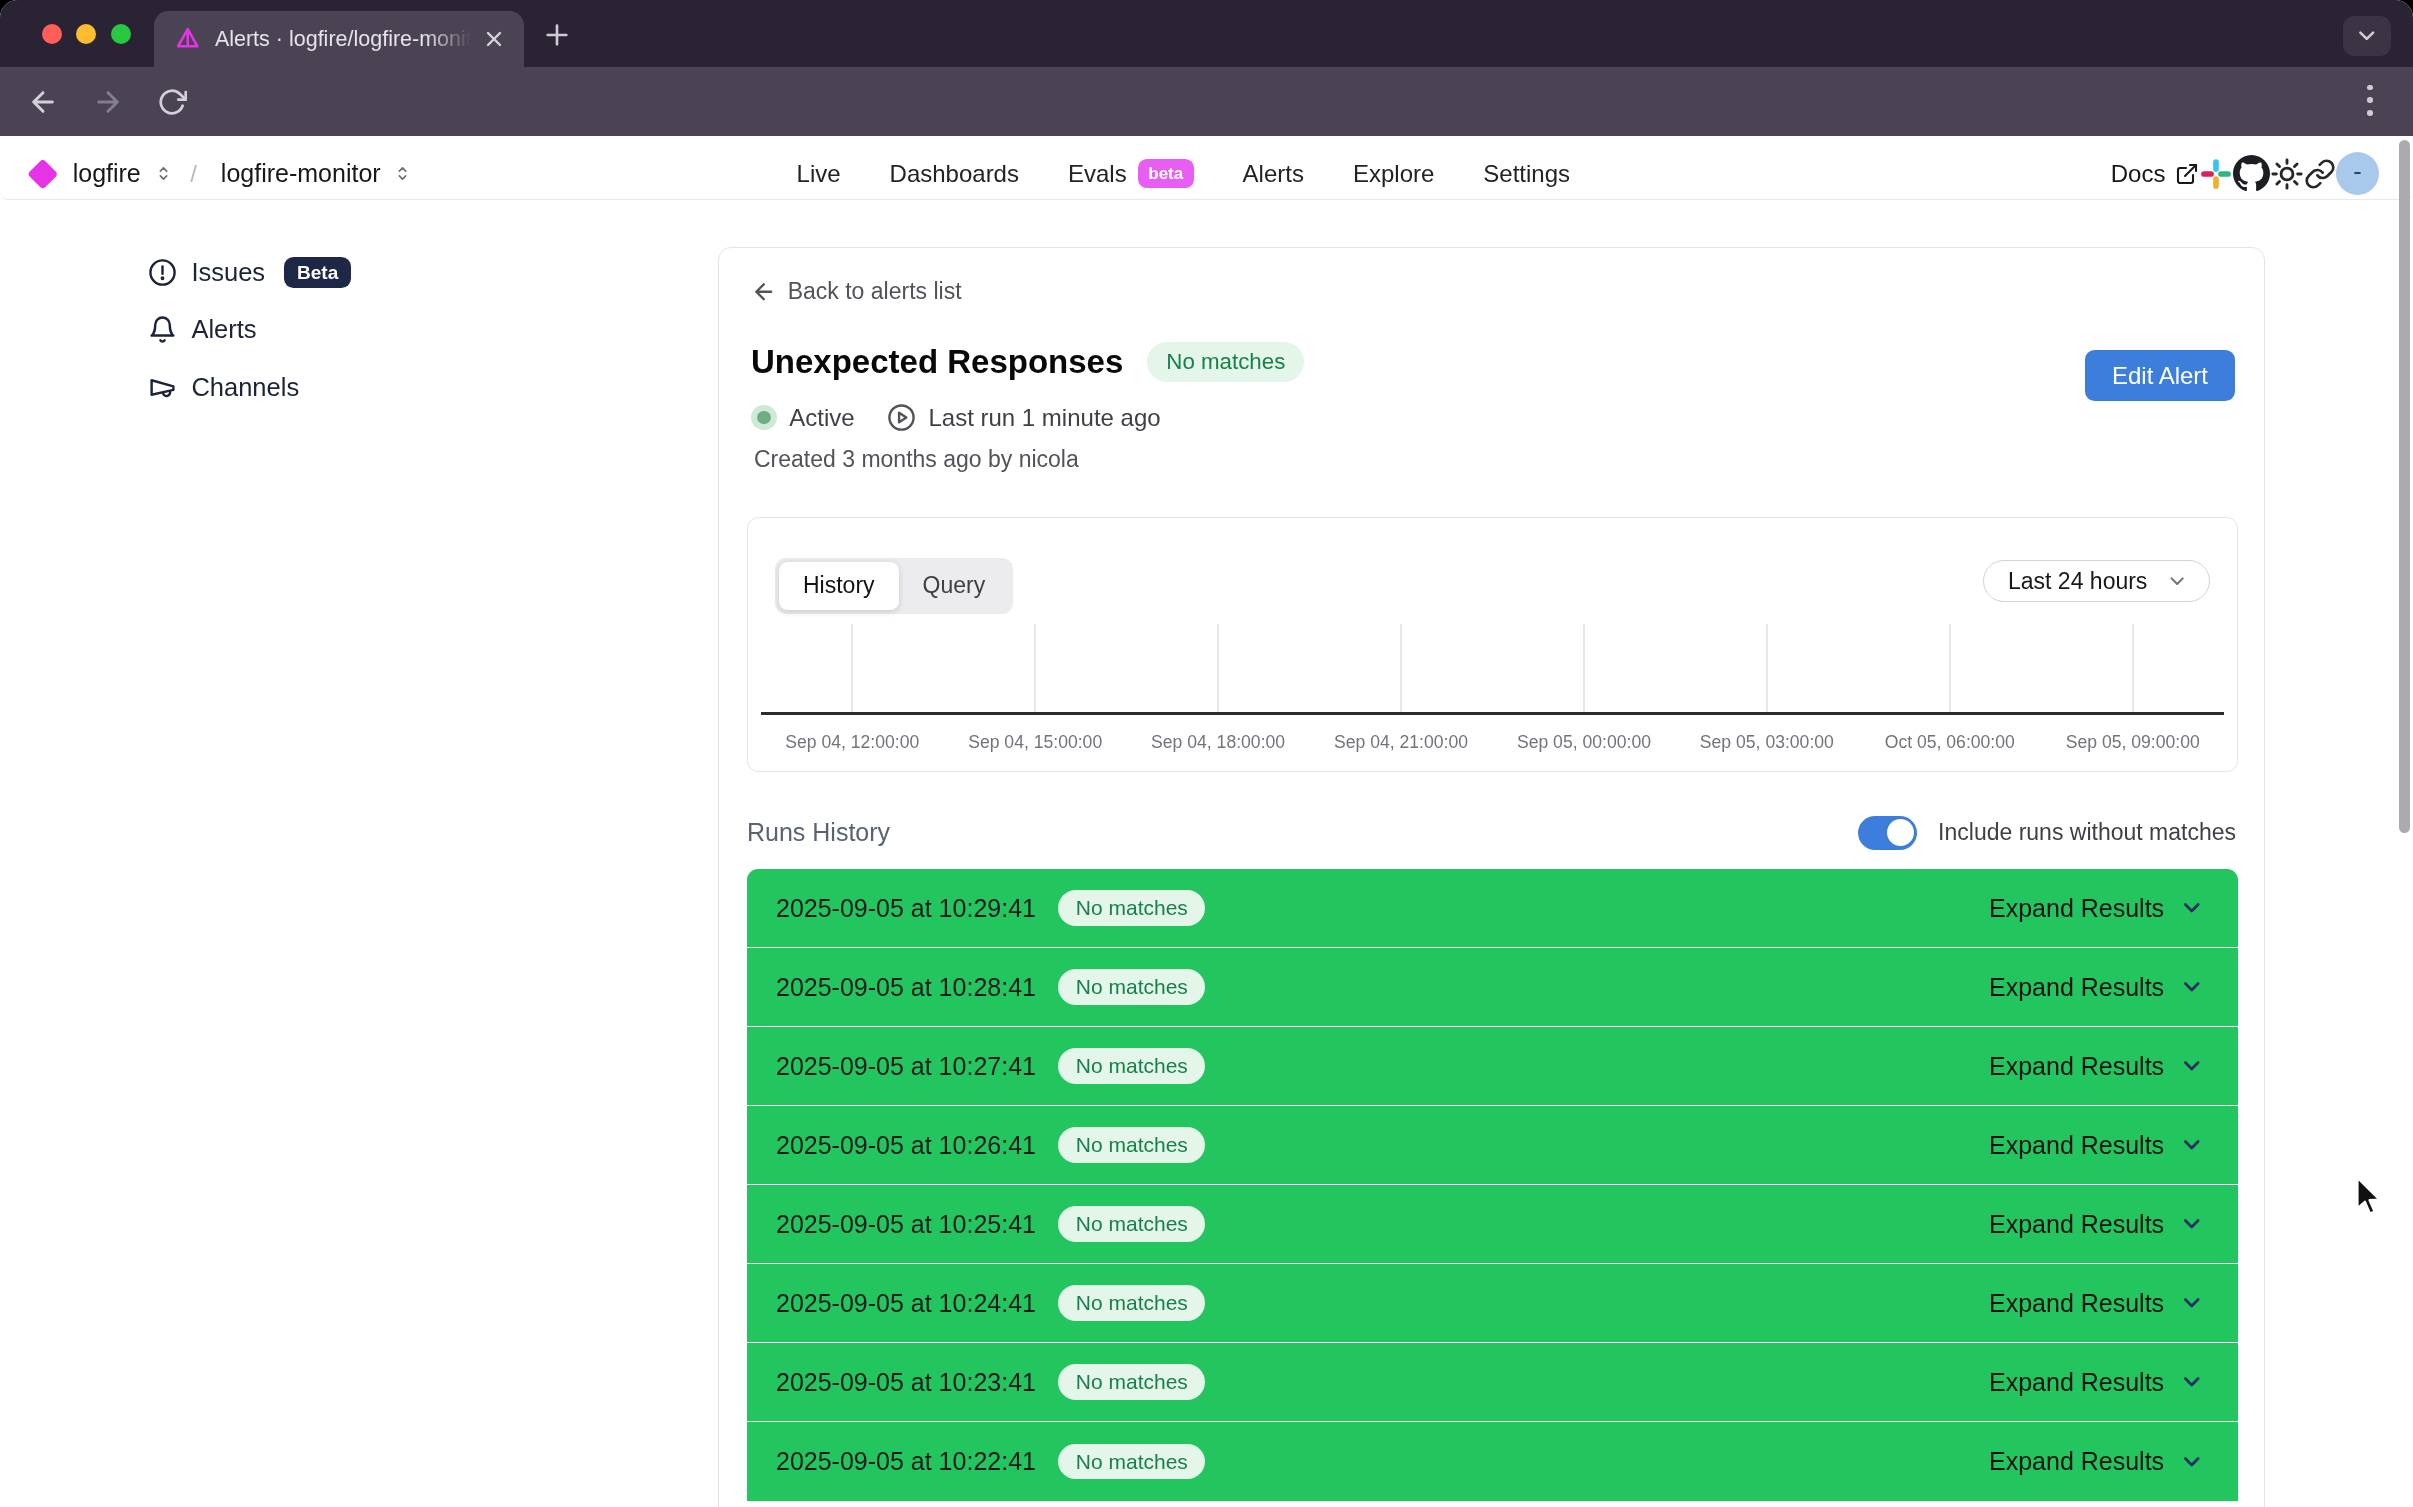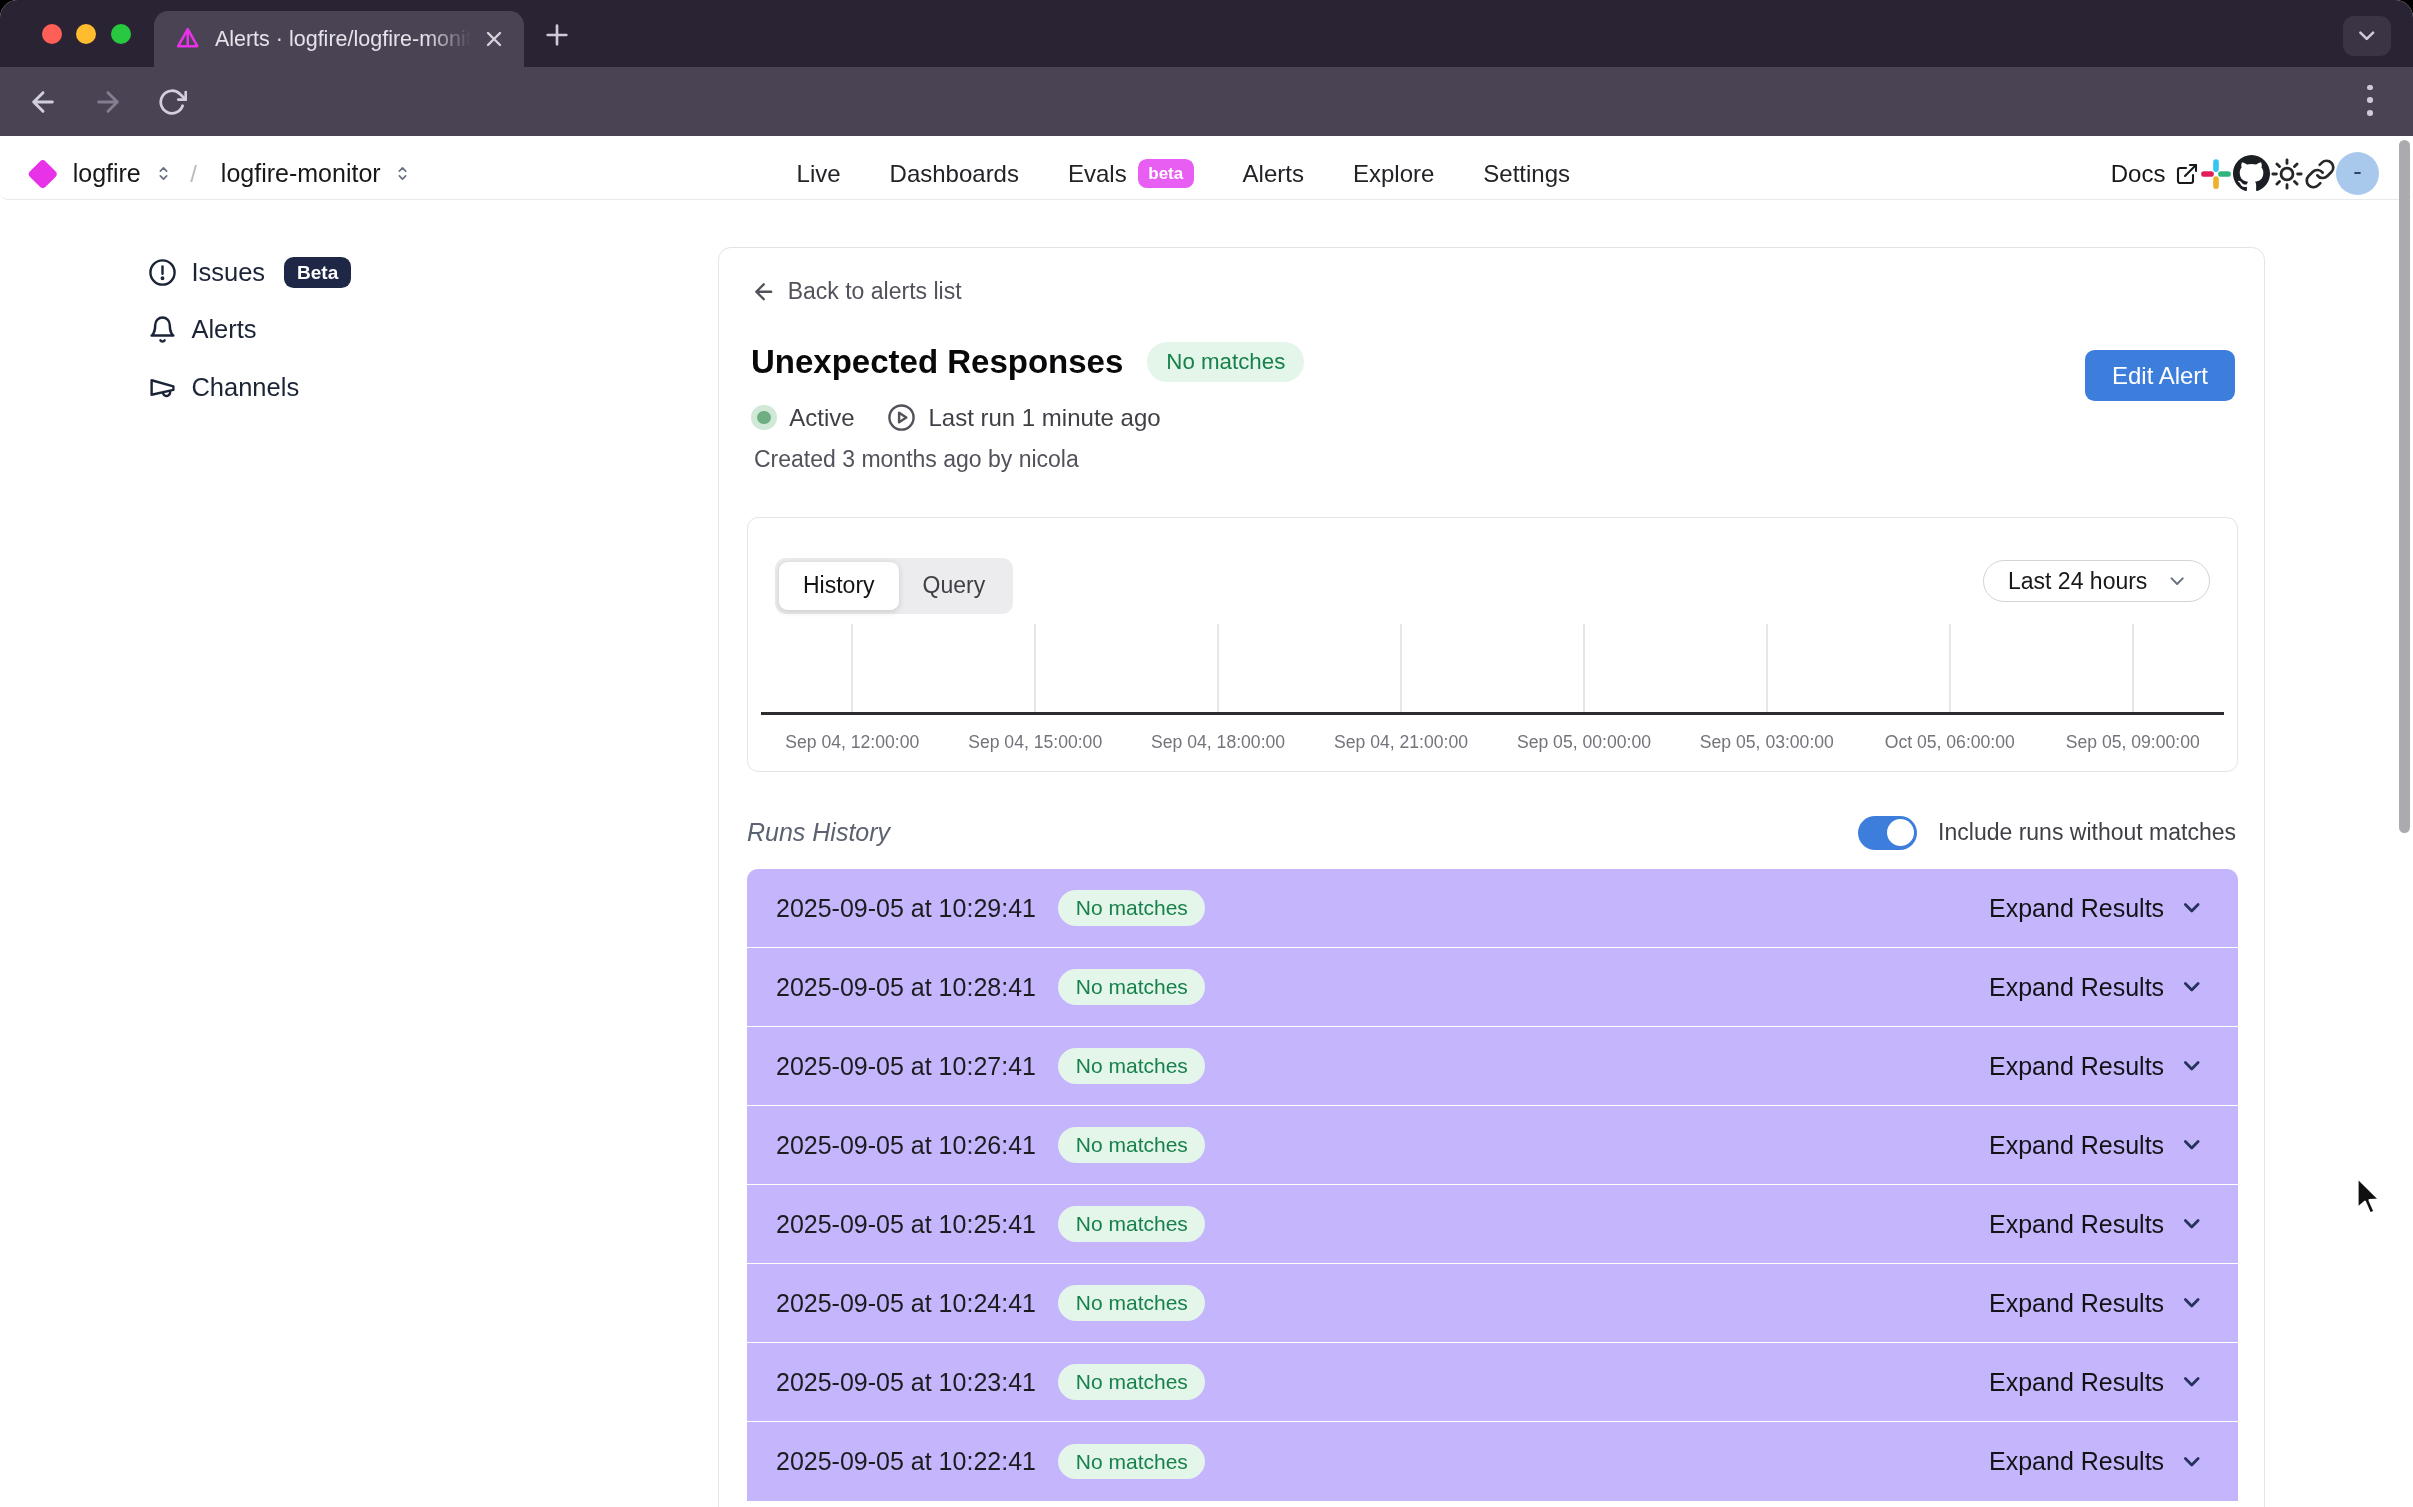--- a/index.html
+++ b/index.html
@@ -65,27 +65,27 @@
   .tab-btn.active { background: #fff; color: #131316; font-weight: 500; box-shadow: 0 1.6px 6.4px rgba(0,0,0,0.14); }
   .range-select { position: absolute; top: 42px; right: 27px; width: 227px; height: 42px; border: 1.6px solid #d4d4d8; border-radius: 21px; display: flex; align-items: center; justify-content: space-between; padding: 0 21px 0 24px; font-size: 23px; color: #18181b; cursor: pointer; background: #fff; }
   .plot { position: absolute; top: 106px; left: 12.8px; right: 12.8px; height: 91px; border-bottom: 3.2px solid #2b2b30; display: flex; }
   .gcol { flex: 1; display: flex; justify-content: center; }
   .gline { width: 1.6px; height: 100%; background: #e7e7e9; }
   .xlabels { position: absolute; top: 214px; left: 12.8px; right: 12.8px; display: flex; }
   .xlabels div { flex: 1; text-align: center; font-size: 17.6px; color: #73737b; }
 
   
   .runs-header { position: absolute; top: 559px; left: 28px; right: 28px; height: 51px; display: flex; align-items: center; justify-content: space-between; }
-  .runs-title { font-size: 25px; color: #5b6270; font-style: italic; }
+  .runs-title { font-size: 25px; color: #5b6270; }
   .toggle-wrap { display: flex; align-items: center; gap: 21px; }
   .toggle { width: 59px; height: 34px; border-radius: 17px; background: #3d7edc; position: relative; cursor: pointer; }
   .toggle .knob { position: absolute; top: 3.2px; right: 3.2px; width: 27px; height: 27px; border-radius: 50%; background: #fff; }
   .toggle-label { font-size: 23px; color: #3f3f46; }
   .runs-list { position: absolute; top: 621px; left: 28px; width: 1491px; border-radius: 11.2px 11.2px 0 0; overflow: hidden; }
-  .run-row { height: 79px; background: #c4b5fd; border-bottom: 1.6px solid #fff; display: flex; align-items: center; padding: 0 34px 0 29px; }
+  .run-row { height: 79px; background: #22c55e; border-bottom: 1.6px solid #fff; display: flex; align-items: center; padding: 0 34px 0 29px; }
   .run-row:last-child { border-bottom: none; }
   .run-time { font-size: 25px; color: #1c1c1f; }
   .run-row .pill-green { margin-left: 22.3px; font-size: 21px; padding: 5.6px 17.6px; }
   .expand { margin-left: auto; display: flex; align-items: center; gap: 14.4px; font-size: 25px; font-weight: 500; color: #131316; cursor: pointer; }
 
   
   .scroll-thumb { position: absolute; right: 3.2px; top: 140px; width: 11.2px; height: 693px; border-radius: 5.6px; background: #ababaf; }
   .cursor { position: absolute; left: 2353px; top: 1176px; pointer-events: none; }
   svg { display: block; }
 </style>

